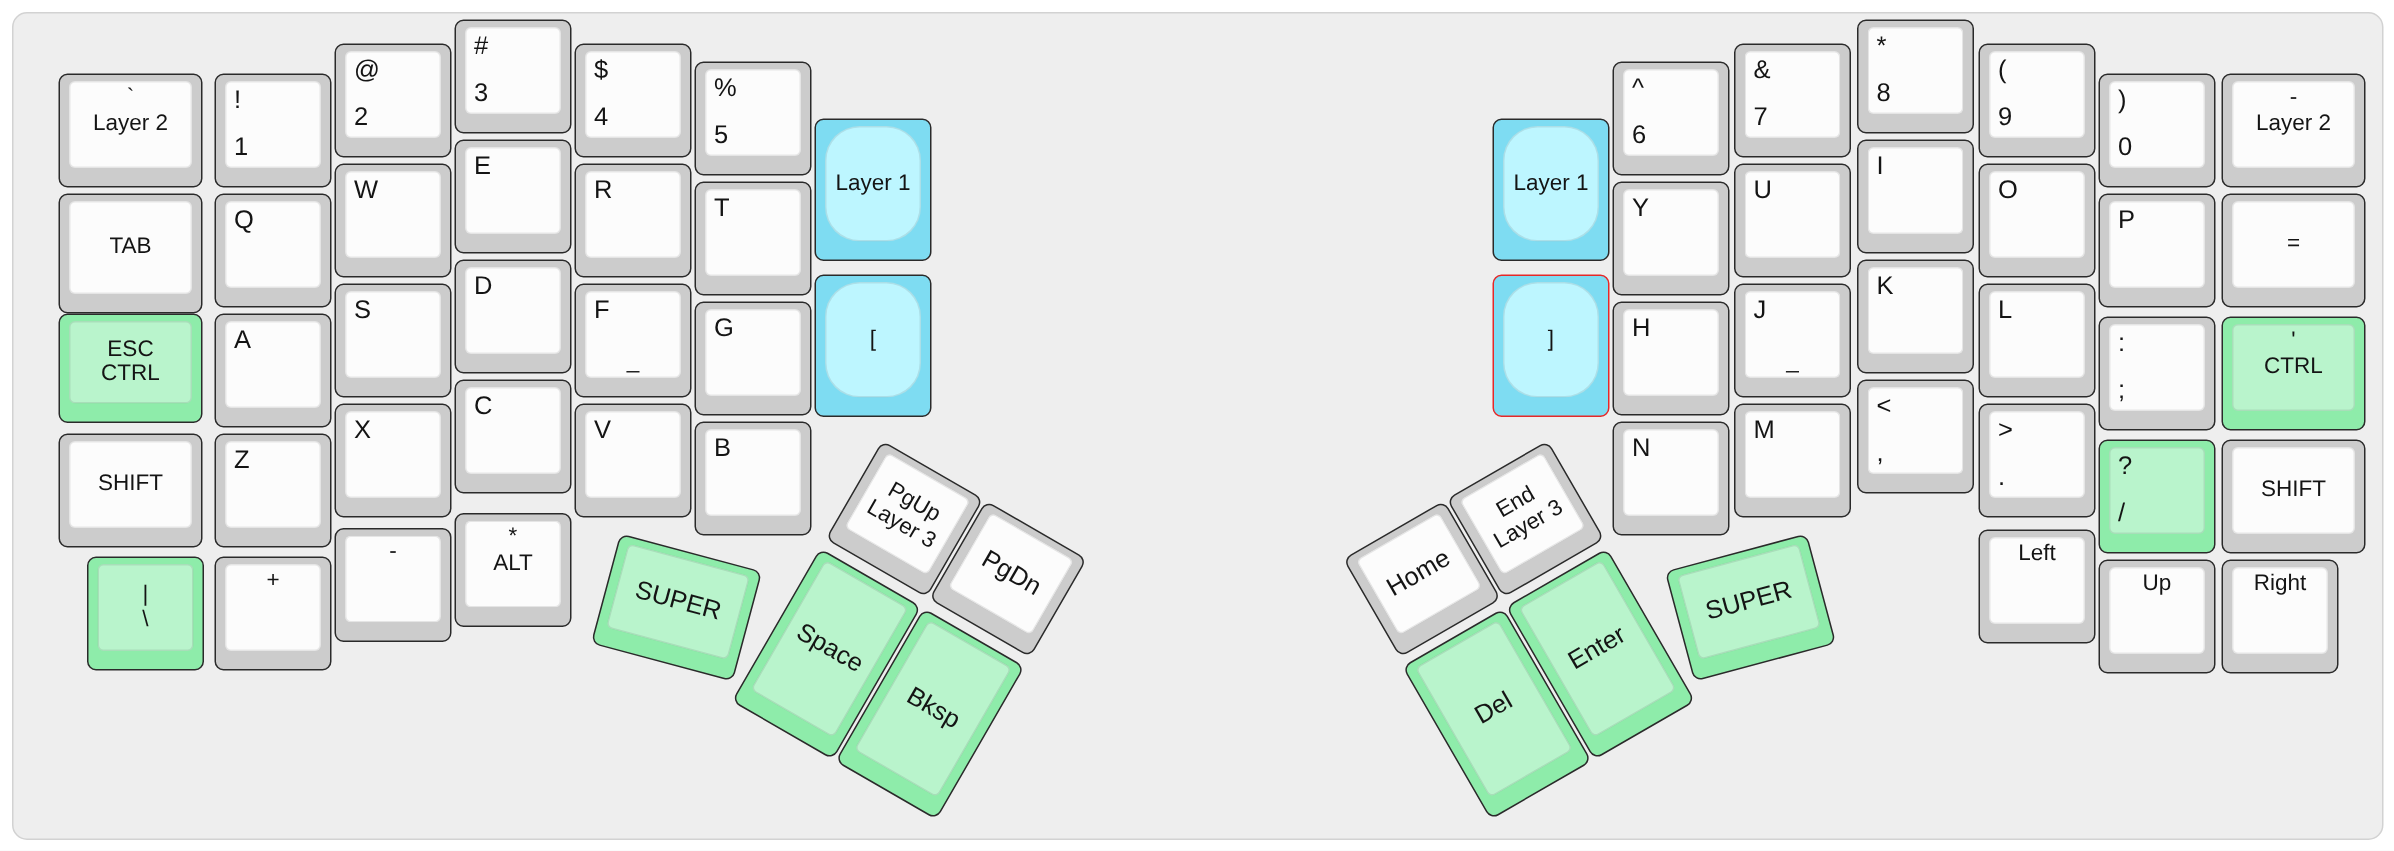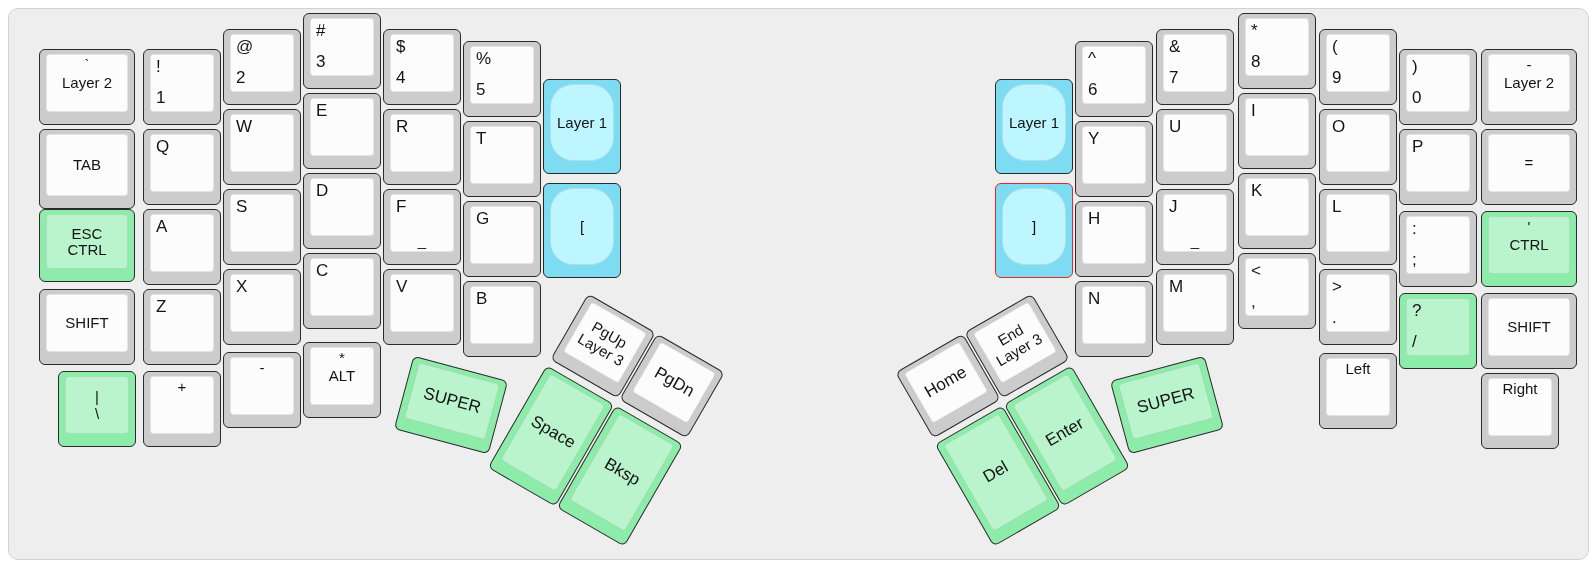--- a/index.html
+++ b/index.html
@@ -329,20 +329,25 @@
         <div class="lab tl">:</div>
         <div class="lab bl">;</div>
       </div>
     </div>
     <div class="key green" style="left: 1390px; top: 284px; width: 78px; height: 76px;">
       <div class="keytop">
         <div class="lab tl">?</div>
         <div class="lab bl">/</div>
       </div>
     </div>
+    <div class="key gray" style="left: 1390px; top: 364px; width: 78px; height: 76px;">
+      <div class="keytop">
+        <div class="lab tc">Up</div>
+      </div>
+    </div>
     <div class="key gray" style="left: 1472px; top: 40px; width: 96px; height: 76px;">
       <div class="keytop">
         <div class="lab tc">-</div>
         <div class="lab c"><div>Layer 2</div></div>
       </div>
     </div>
     <div class="key gray" style="left: 1472px; top: 120px; width: 96px; height: 76px;">
       <div class="keytop">
         <div class="lab c"><div>=</div></div>
       </div>

